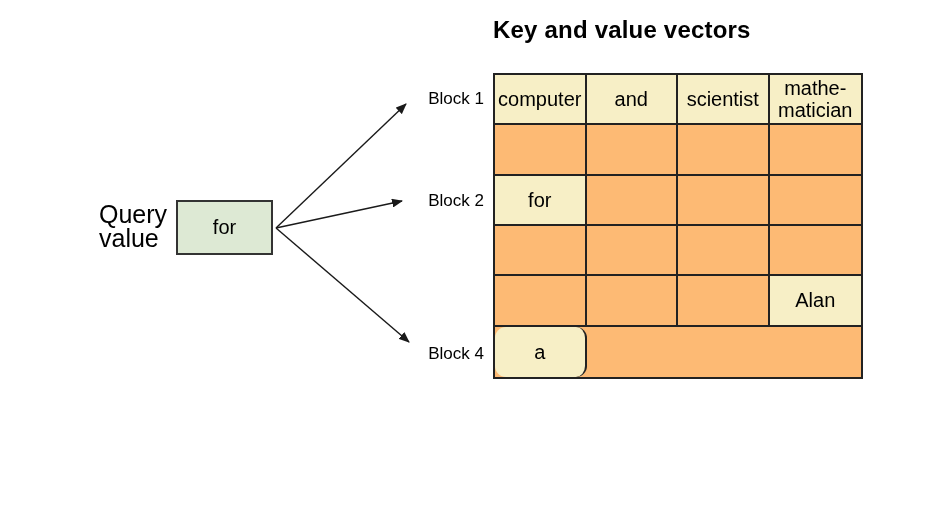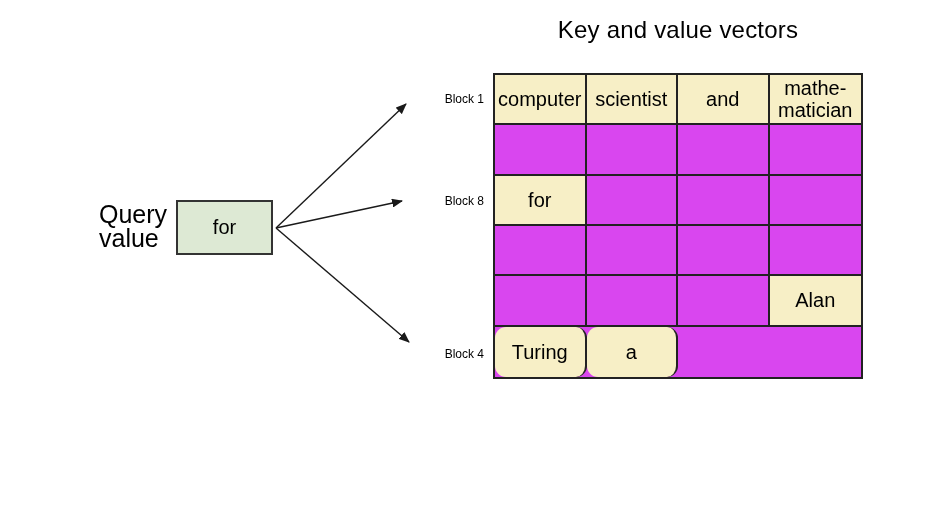--- a/index.html
+++ b/index.html
@@ -9,43 +9,43 @@
     --arrow:#1a1a1a;
   }
   html,body{margin:0;padding:0;background:#ffffff;}
   body{
     width:952px;height:531px;position:relative;overflow:hidden;
     font-family:"Liberation Sans","DejaVu Sans",sans-serif;color:#000;
   }
   .stage{position:absolute;inset:0;}
   .title{
     position:absolute;left:493px;top:16px;width:370px;
-    text-align:center;font-size:24px;line-height:28px;letter-spacing:.2px;
+    font-size:24px;line-height:28px;letter-spacing:.2px;font-weight:bold;
   }
   .query-label{
     position:absolute;left:99px;top:202px;width:70px;
     font-size:25px;line-height:24px;text-align:left;
   }
   .query-box{
     position:absolute;left:176px;top:200px;width:97px;height:55px;
     background:var(--query-box);border:2px solid #333;box-sizing:border-box;
     display:flex;align-items:center;justify-content:center;
     font-size:20px;
   }
   .block-label{
     position:absolute;width:90px;text-align:right;
-    font-size:12px;line-height:24px;
+    font-size:17px;line-height:24px;
   }
   .block-label.b1{left:394px;top:87px;}
   .block-label.b2{left:394px;top:189px;}
   .block-label.b0{left:394px;top:342px;}
   .kv-table{
     position:absolute;left:493px;top:73px;width:370px;height:306px;
     display:grid;grid-template-columns:repeat(4,1fr);grid-template-rows:repeat(6,1fr);
-    background:#d946ef;border:2px solid var(--border);box-sizing:border-box;
+    background:#fdba74;border:2px solid var(--border);box-sizing:border-box;
   }
   .cell{
     border-right:2px solid var(--border);border-bottom:2px solid var(--border);
     box-sizing:border-box;display:flex;align-items:center;justify-content:center;
     text-align:center;font-size:20px;line-height:1.12;padding:0 1px;overflow:hidden;
   }
   .cell:nth-child(4n){border-right:none;}
   .cell:nth-child(n+21){border-bottom:none;border-radius:11px;}
   .cell.hl{background:var(--highlight);}
   svg.arrows{position:absolute;left:0;top:0;pointer-events:none;}
@@ -62,38 +62,38 @@
   <div class="query-label">
     <div>Query</div>
     <div>value</div>
   </div>
 
   <div class="query-box">
     <span>for</span>
   </div>
 
   <div class="block-label b1">Block 1</div>
-  <div class="block-label b2">Block 8</div>
+  <div class="block-label b2">Block 2</div>
   <div class="block-label b0">Block 4</div>
 
   <svg class="arrows" width="952" height="531" viewBox="0 0 952 531">
     <defs>
       <marker id="ah" markerUnits="userSpaceOnUse" markerWidth="11" markerHeight="9" refX="10" refY="4.5" orient="auto">
         <path class="head" d="M0,0 L11,4.5 L0,9 z"></path>
       </marker>
     </defs>
     <line x1="276" y1="228" x2="406" y2="104" marker-end="url(#ah)"></line>
     <line x1="276" y1="228" x2="402" y2="201" marker-end="url(#ah)"></line>
     <line x1="276" y1="228" x2="409" y2="342" marker-end="url(#ah)"></line>
   </svg>
 
   <div class="kv-table">
     <div class="cell hl">computer</div>
+    <div class="cell hl">and</div>
     <div class="cell hl">scientist</div>
-    <div class="cell hl">and</div>
     <div class="cell hl">mathe-matician</div>
 
     <div class="cell"></div>
     <div class="cell"></div>
     <div class="cell"></div>
     <div class="cell"></div>
 
     <div class="cell hl">for</div>
     <div class="cell"></div>
     <div class="cell"></div>
@@ -102,17 +102,16 @@
     <div class="cell"></div>
     <div class="cell"></div>
     <div class="cell"></div>
 
     <div class="cell"></div>
     <div class="cell"></div>
     <div class="cell"></div>
     <div class="cell"></div>
 
     <div class="cell hl">Alan</div>
-    <div class="cell hl">Turing</div>
     <div class="cell hl">a</div>
   </div>
 
 </div>
 
 </body></html>

